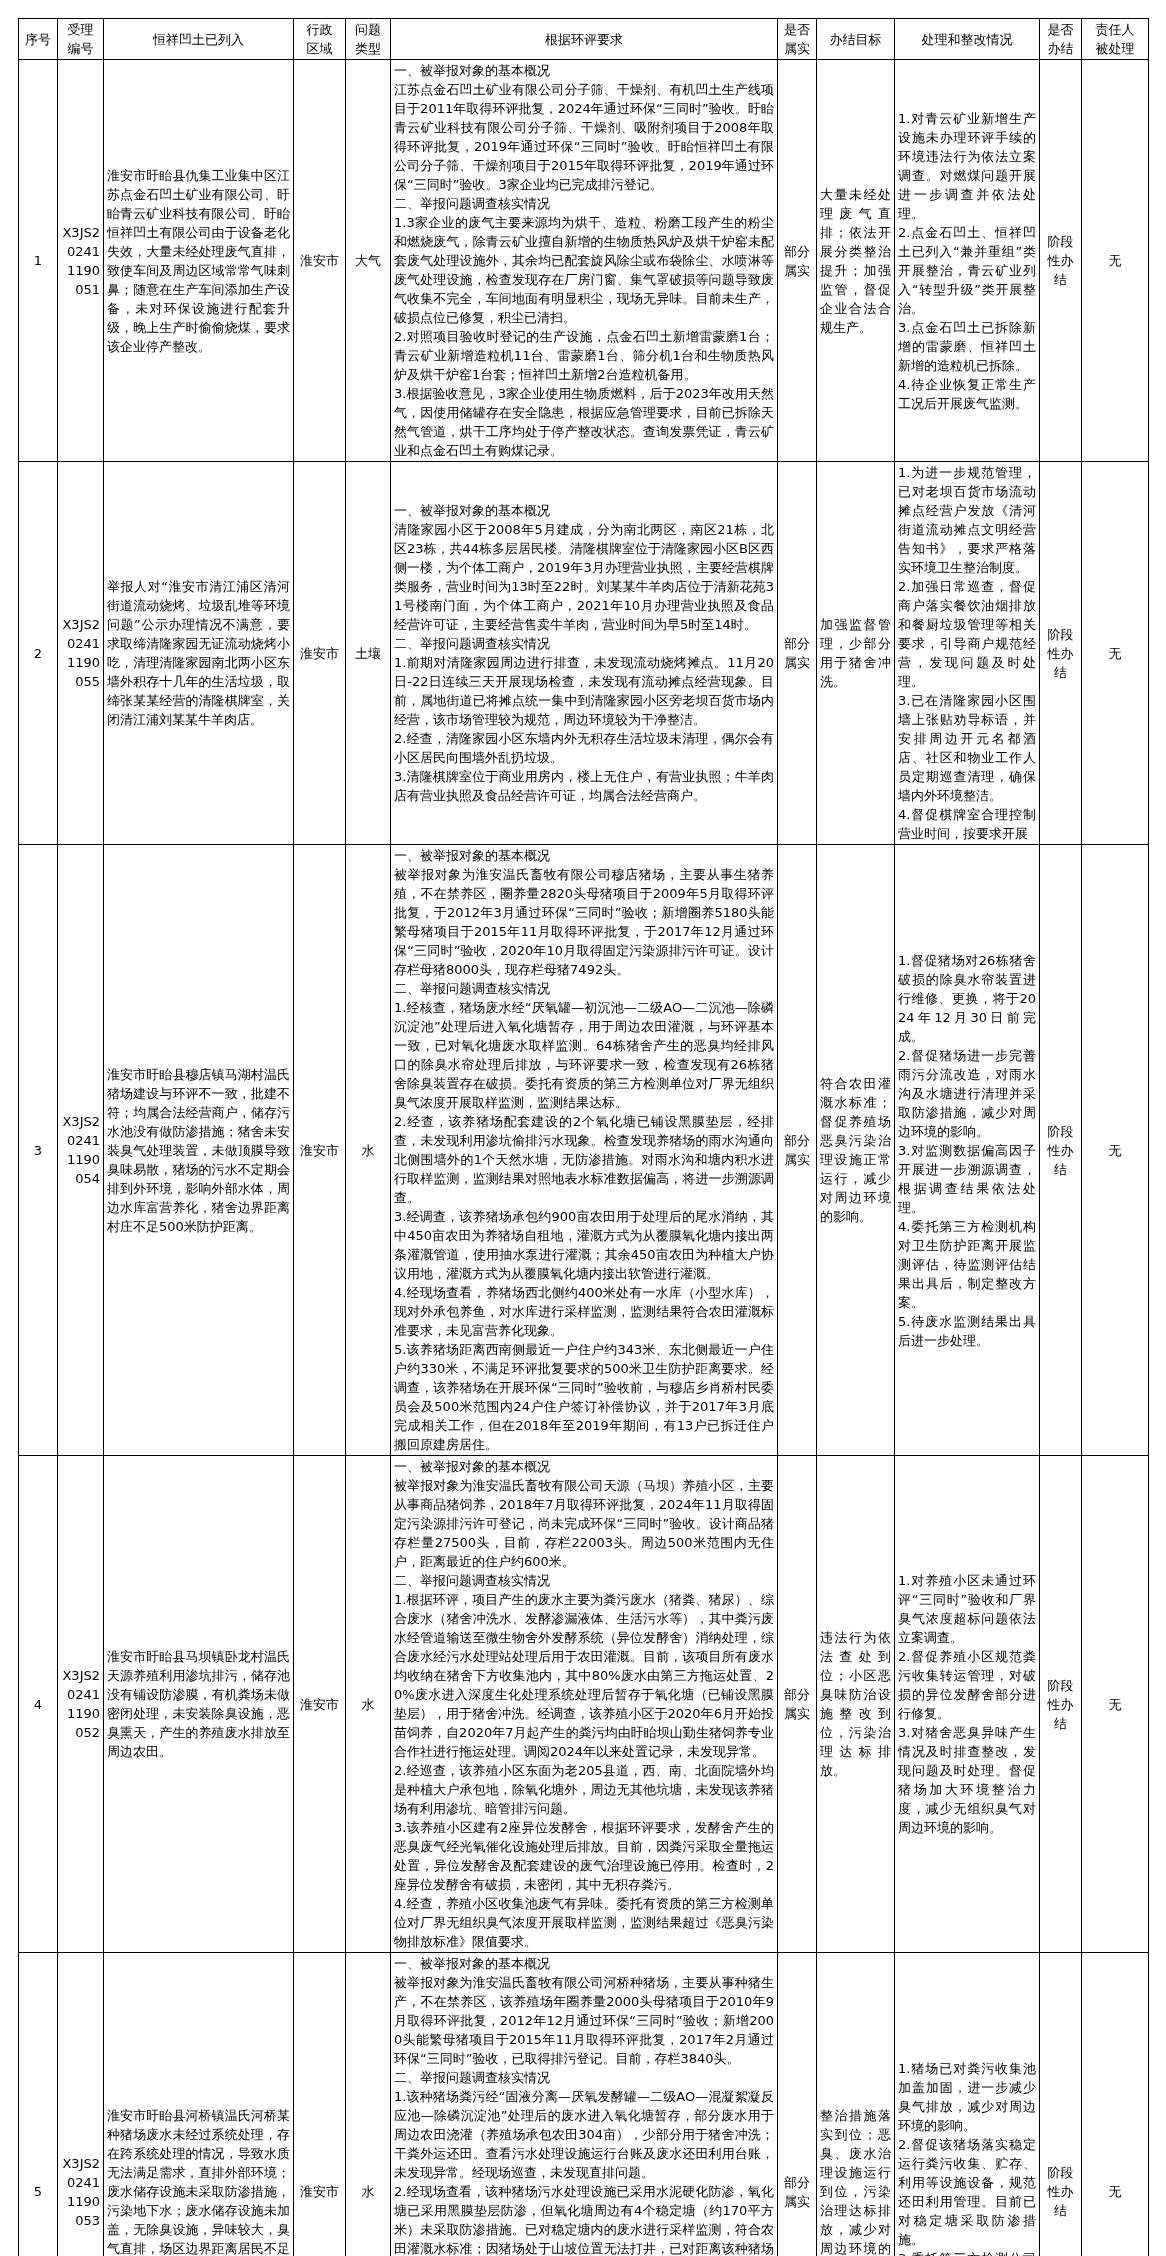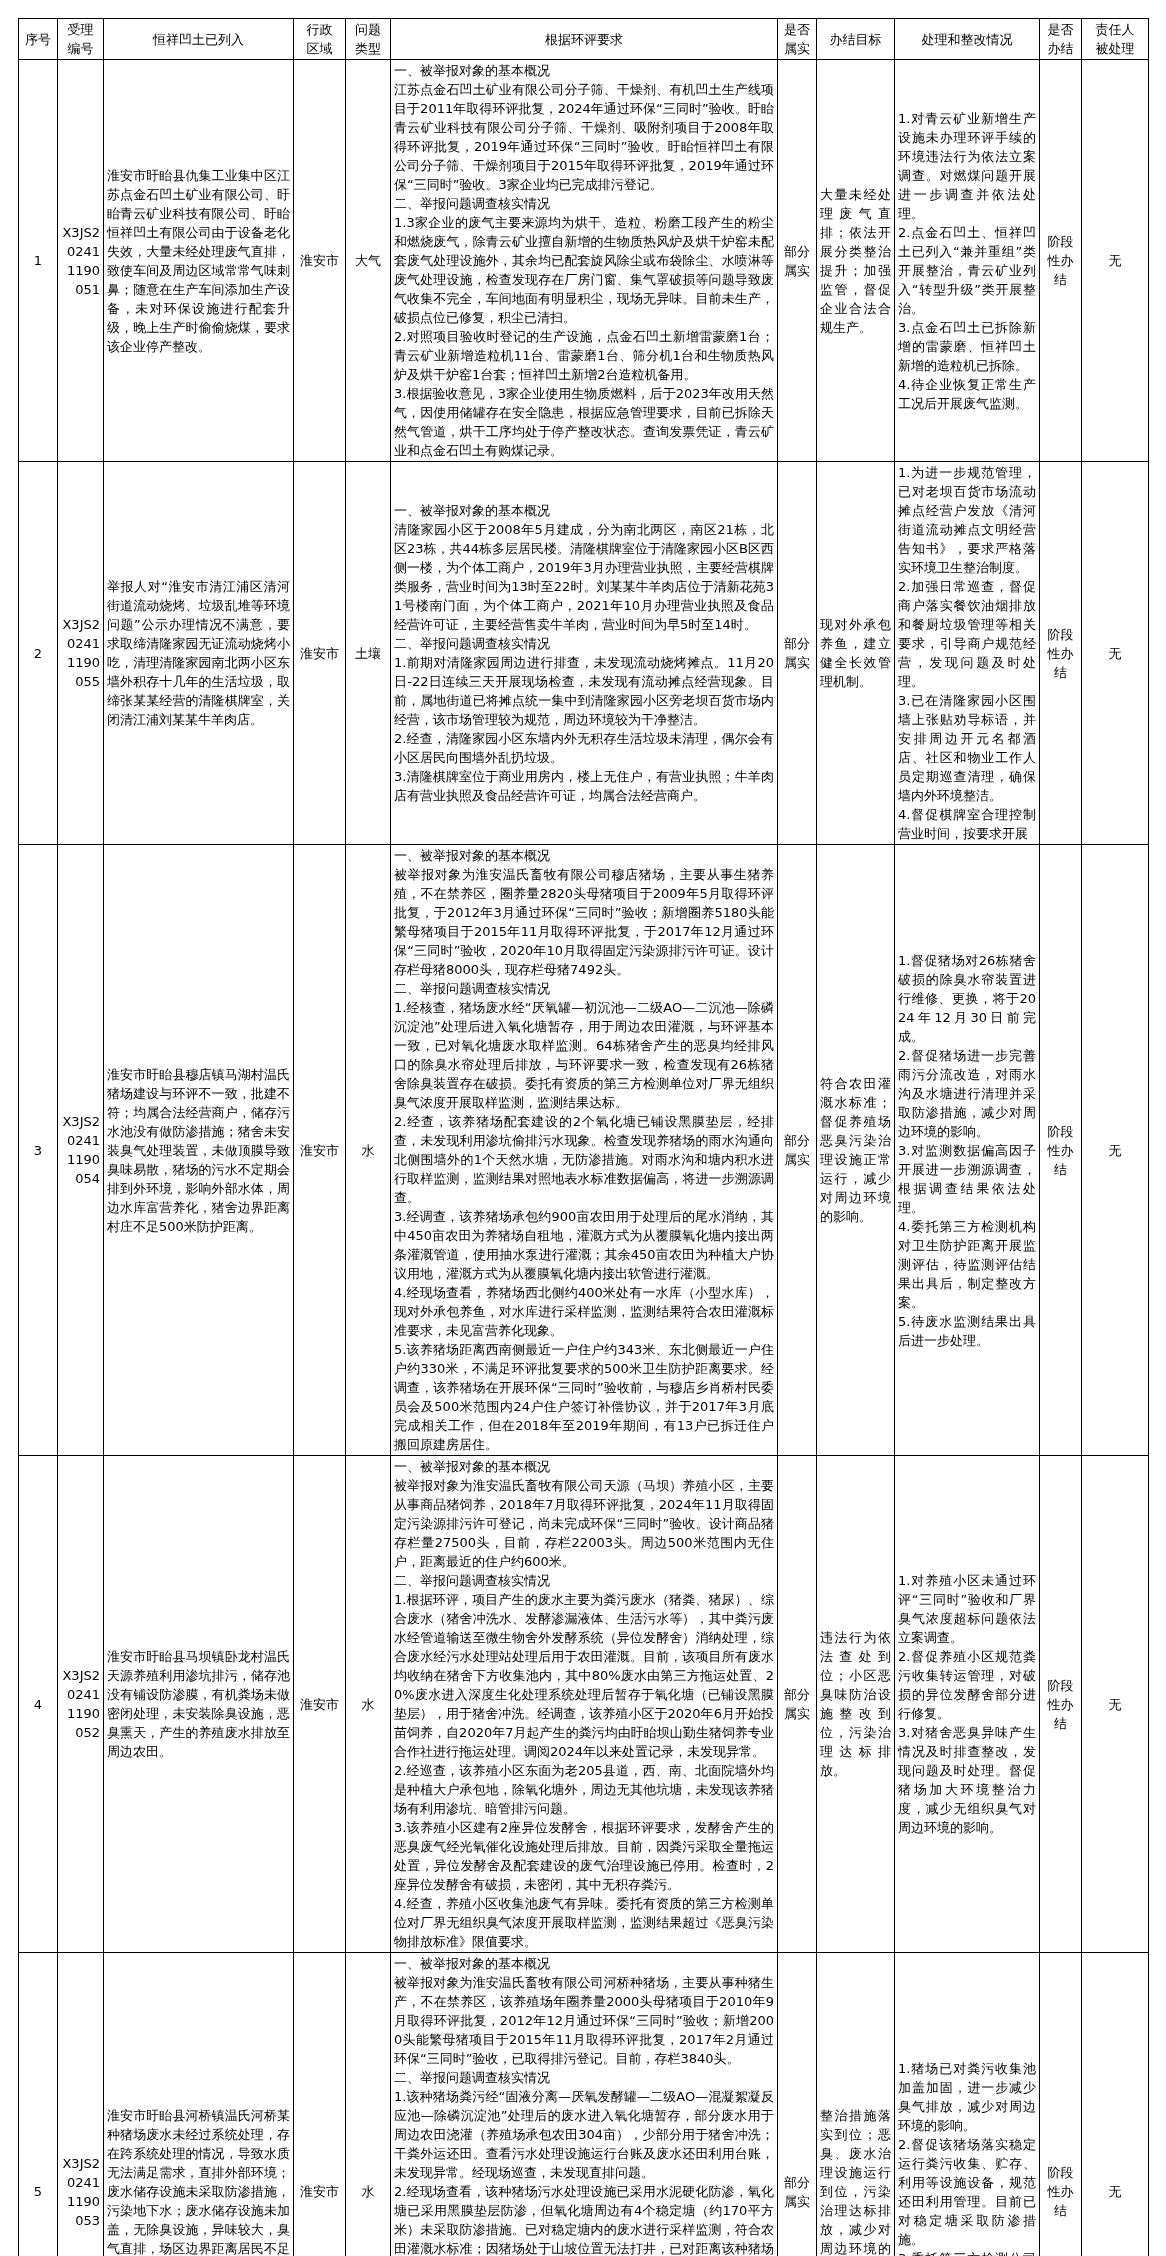--- a/index.html
+++ b/index.html
@@ -86,21 +86,21 @@
         <td class="midtext">举报人对“淮安市清江浦区清河街道流动烧烤、垃圾乱堆等环境问题”公示办理情况不满意，要求取缔清隆家园无证流动烧烤小吃，清理清隆家园南北两小区东墙外积存十几年的生活垃圾，取缔张某某经营的清隆棋牌室，关闭清江浦刘某某牛羊肉店。</td>
         <td class="center">淮安市</td>
         <td class="center">土壤</td>
         <td class="longtext">一、被举报对象的基本概况
 清隆家园小区于2008年5月建成，分为南北两区，南区21栋，北区23栋，共44栋多层居民楼。清隆棋牌室位于清隆家园小区B区西侧一楼，为个体工商户，2019年3月办理营业执照，主要经营棋牌类服务，营业时间为13时至22时。刘某某牛羊肉店位于清新花苑31号楼南门面，为个体工商户，2021年10月办理营业执照及食品经营许可证，主要经营售卖牛羊肉，营业时间为早5时至14时。
 二、举报问题调查核实情况
 1.前期对清隆家园周边进行排查，未发现流动烧烤摊点。11月20日-22日连续三天开展现场检查，未发现有流动摊点经营现象。目前，属地街道已将摊点统一集中到清隆家园小区旁老坝百货市场内经营，该市场管理较为规范，周边环境较为干净整洁。
 2.经查，清隆家园小区东墙内外无积存生活垃圾未清理，偶尔会有小区居民向围墙外乱扔垃圾。
 3.清隆棋牌室位于商业用房内，楼上无住户，有营业执照；牛羊肉店有营业执照及食品经营许可证，均属合法经营商户。</td>
         <td class="center">部分属实</td>
-        <td class="midtext">现对外承包养鱼，建立健全长效管理机制。</td>
+        <td class="midtext">加强监督管理，少部分用于猪舍冲洗。</td>
         <td class="longtext">1.为进一步规范管理，已对老坝百货市场流动摊点经营户发放《清河街道流动摊点文明经营告知书》，要求严格落实环境卫生整治制度。
 2.加强日常巡查，督促商户落实餐饮油烟排放和餐厨垃圾管理等相关要求，引导商户规范经营，发现问题及时处理。
 3.已在清隆家园小区围墙上张贴劝导标语，并安排周边开元名都酒店、社区和物业工作人员定期巡查清理，确保墙内外环境整洁。
 4.督促棋牌室合理控制营业时间，按要求开展</td>
         <td class="center">阶段性办结</td>
         <td class="center">无</td>
       </tr>
       <tr class="r3">
         <td class="center">3</td>
         <td class="caseno">X3JS202411190054</td>

